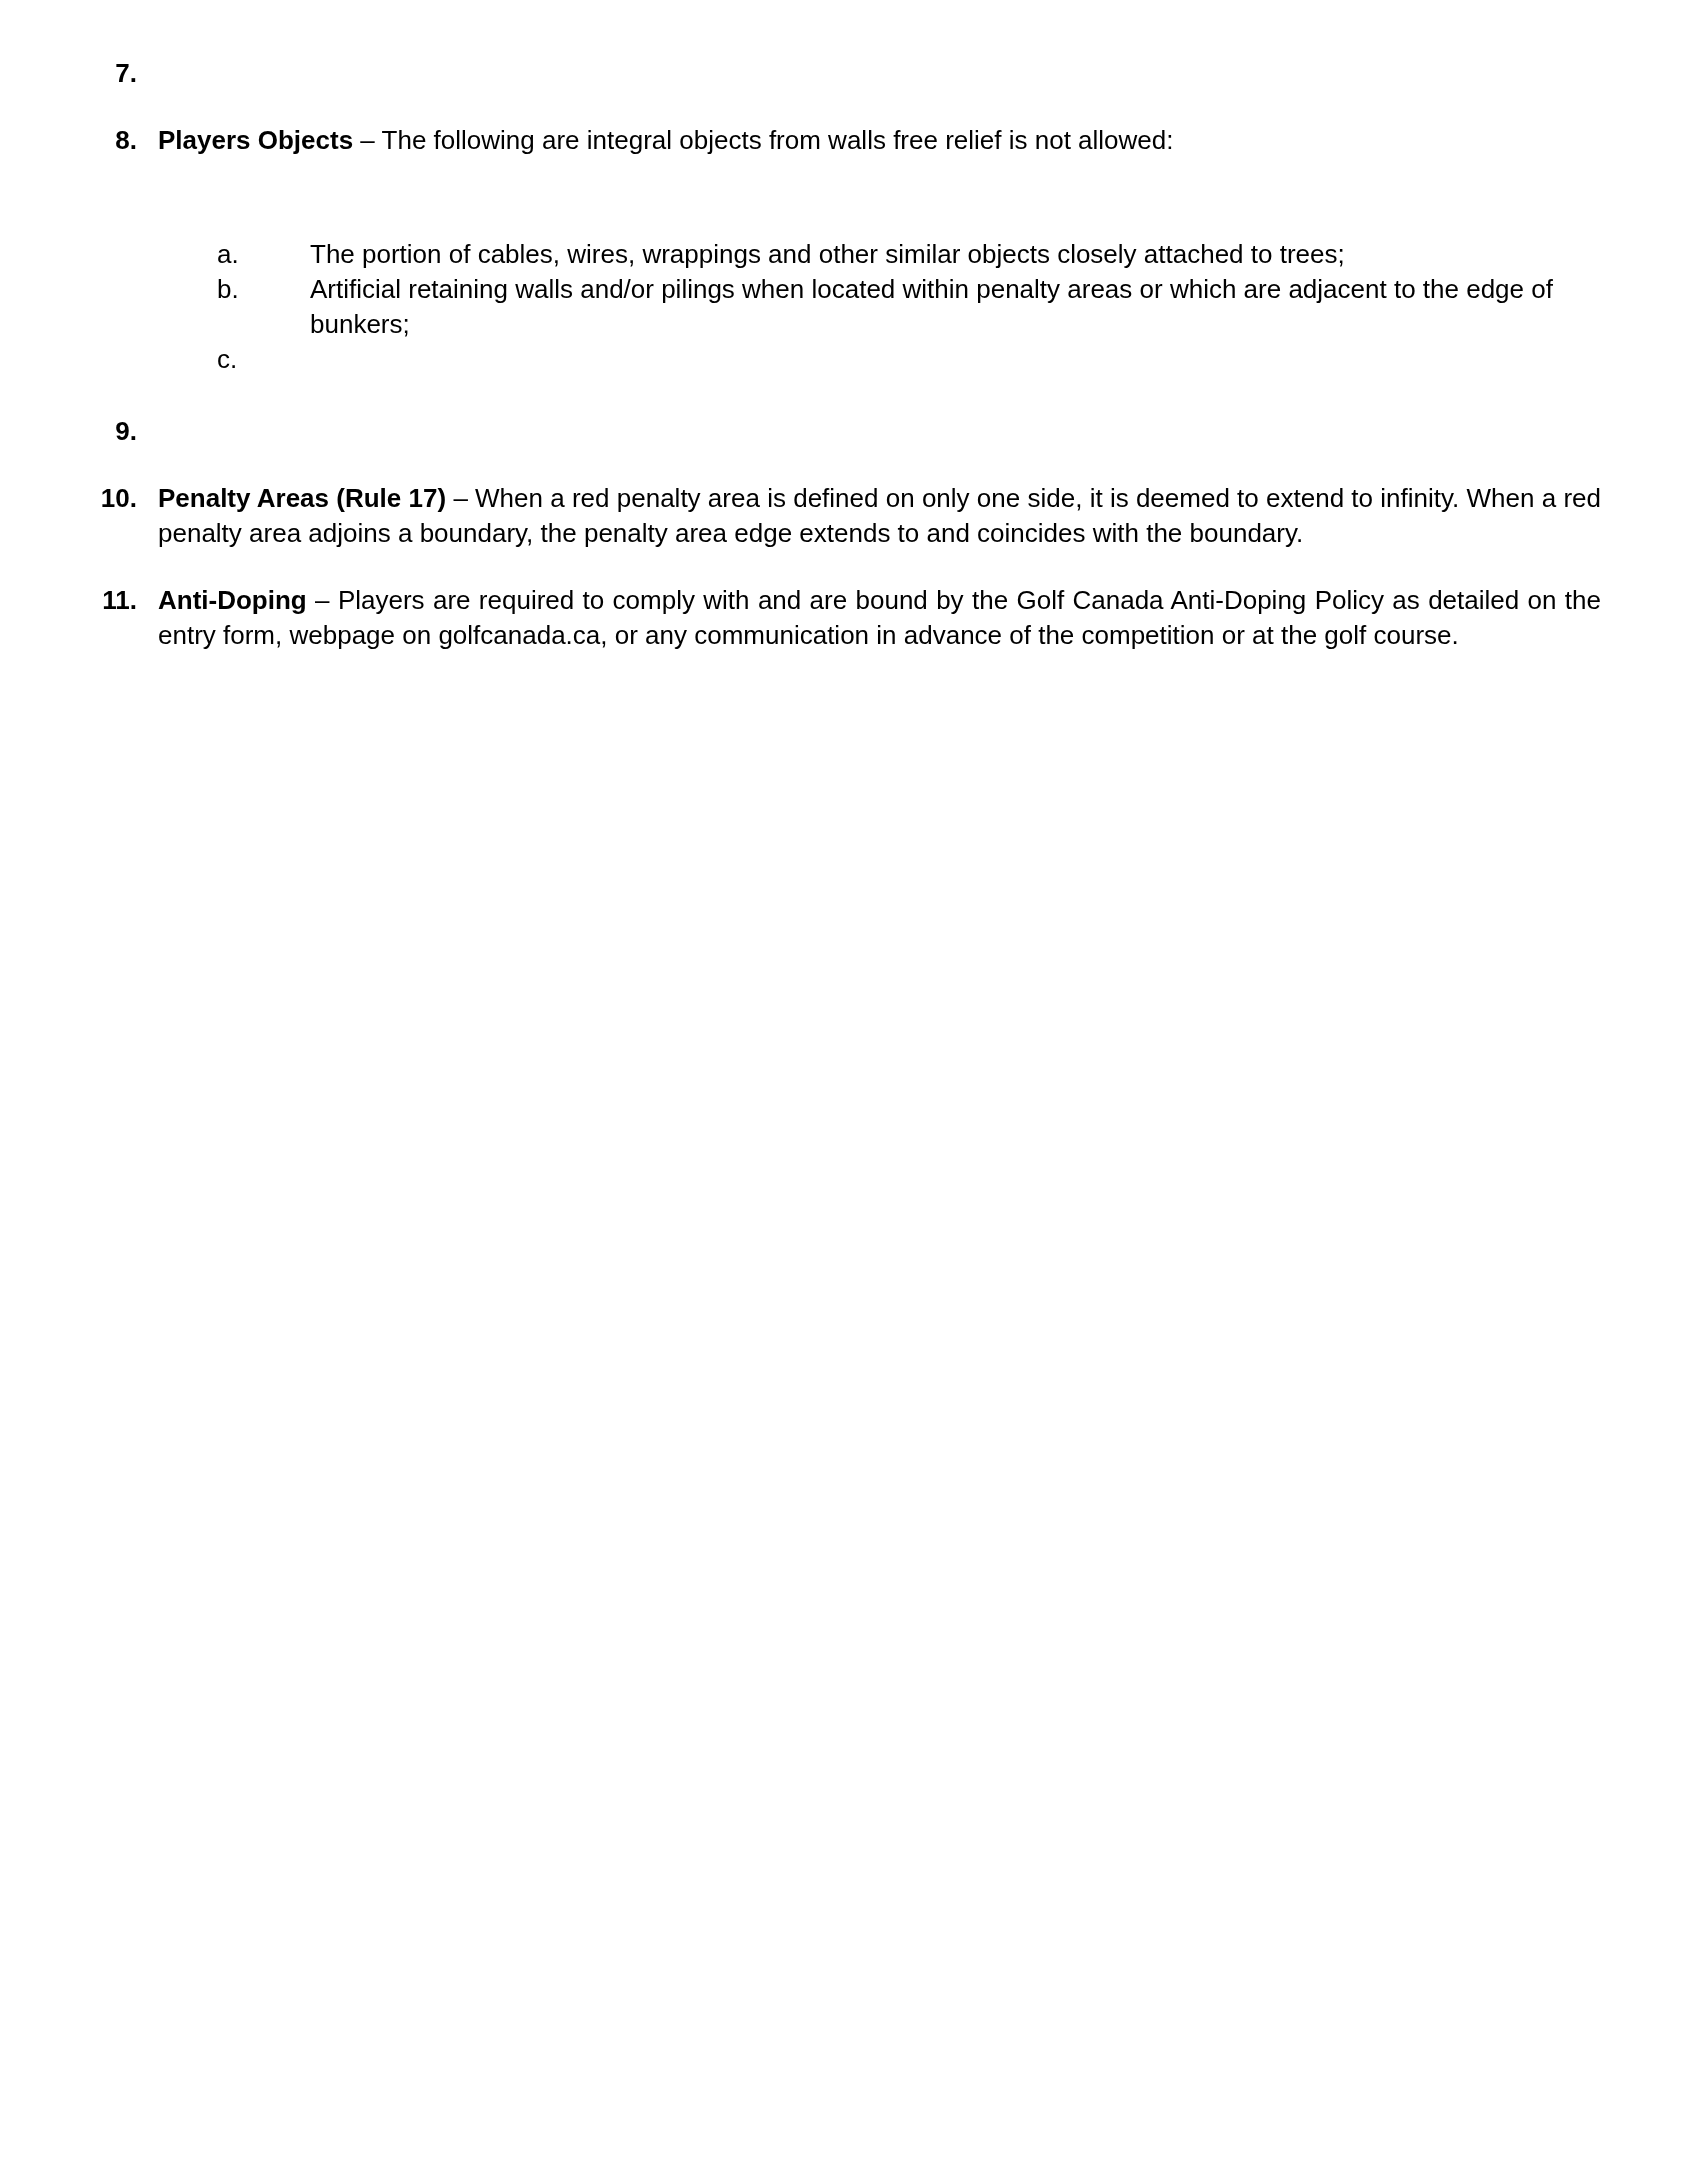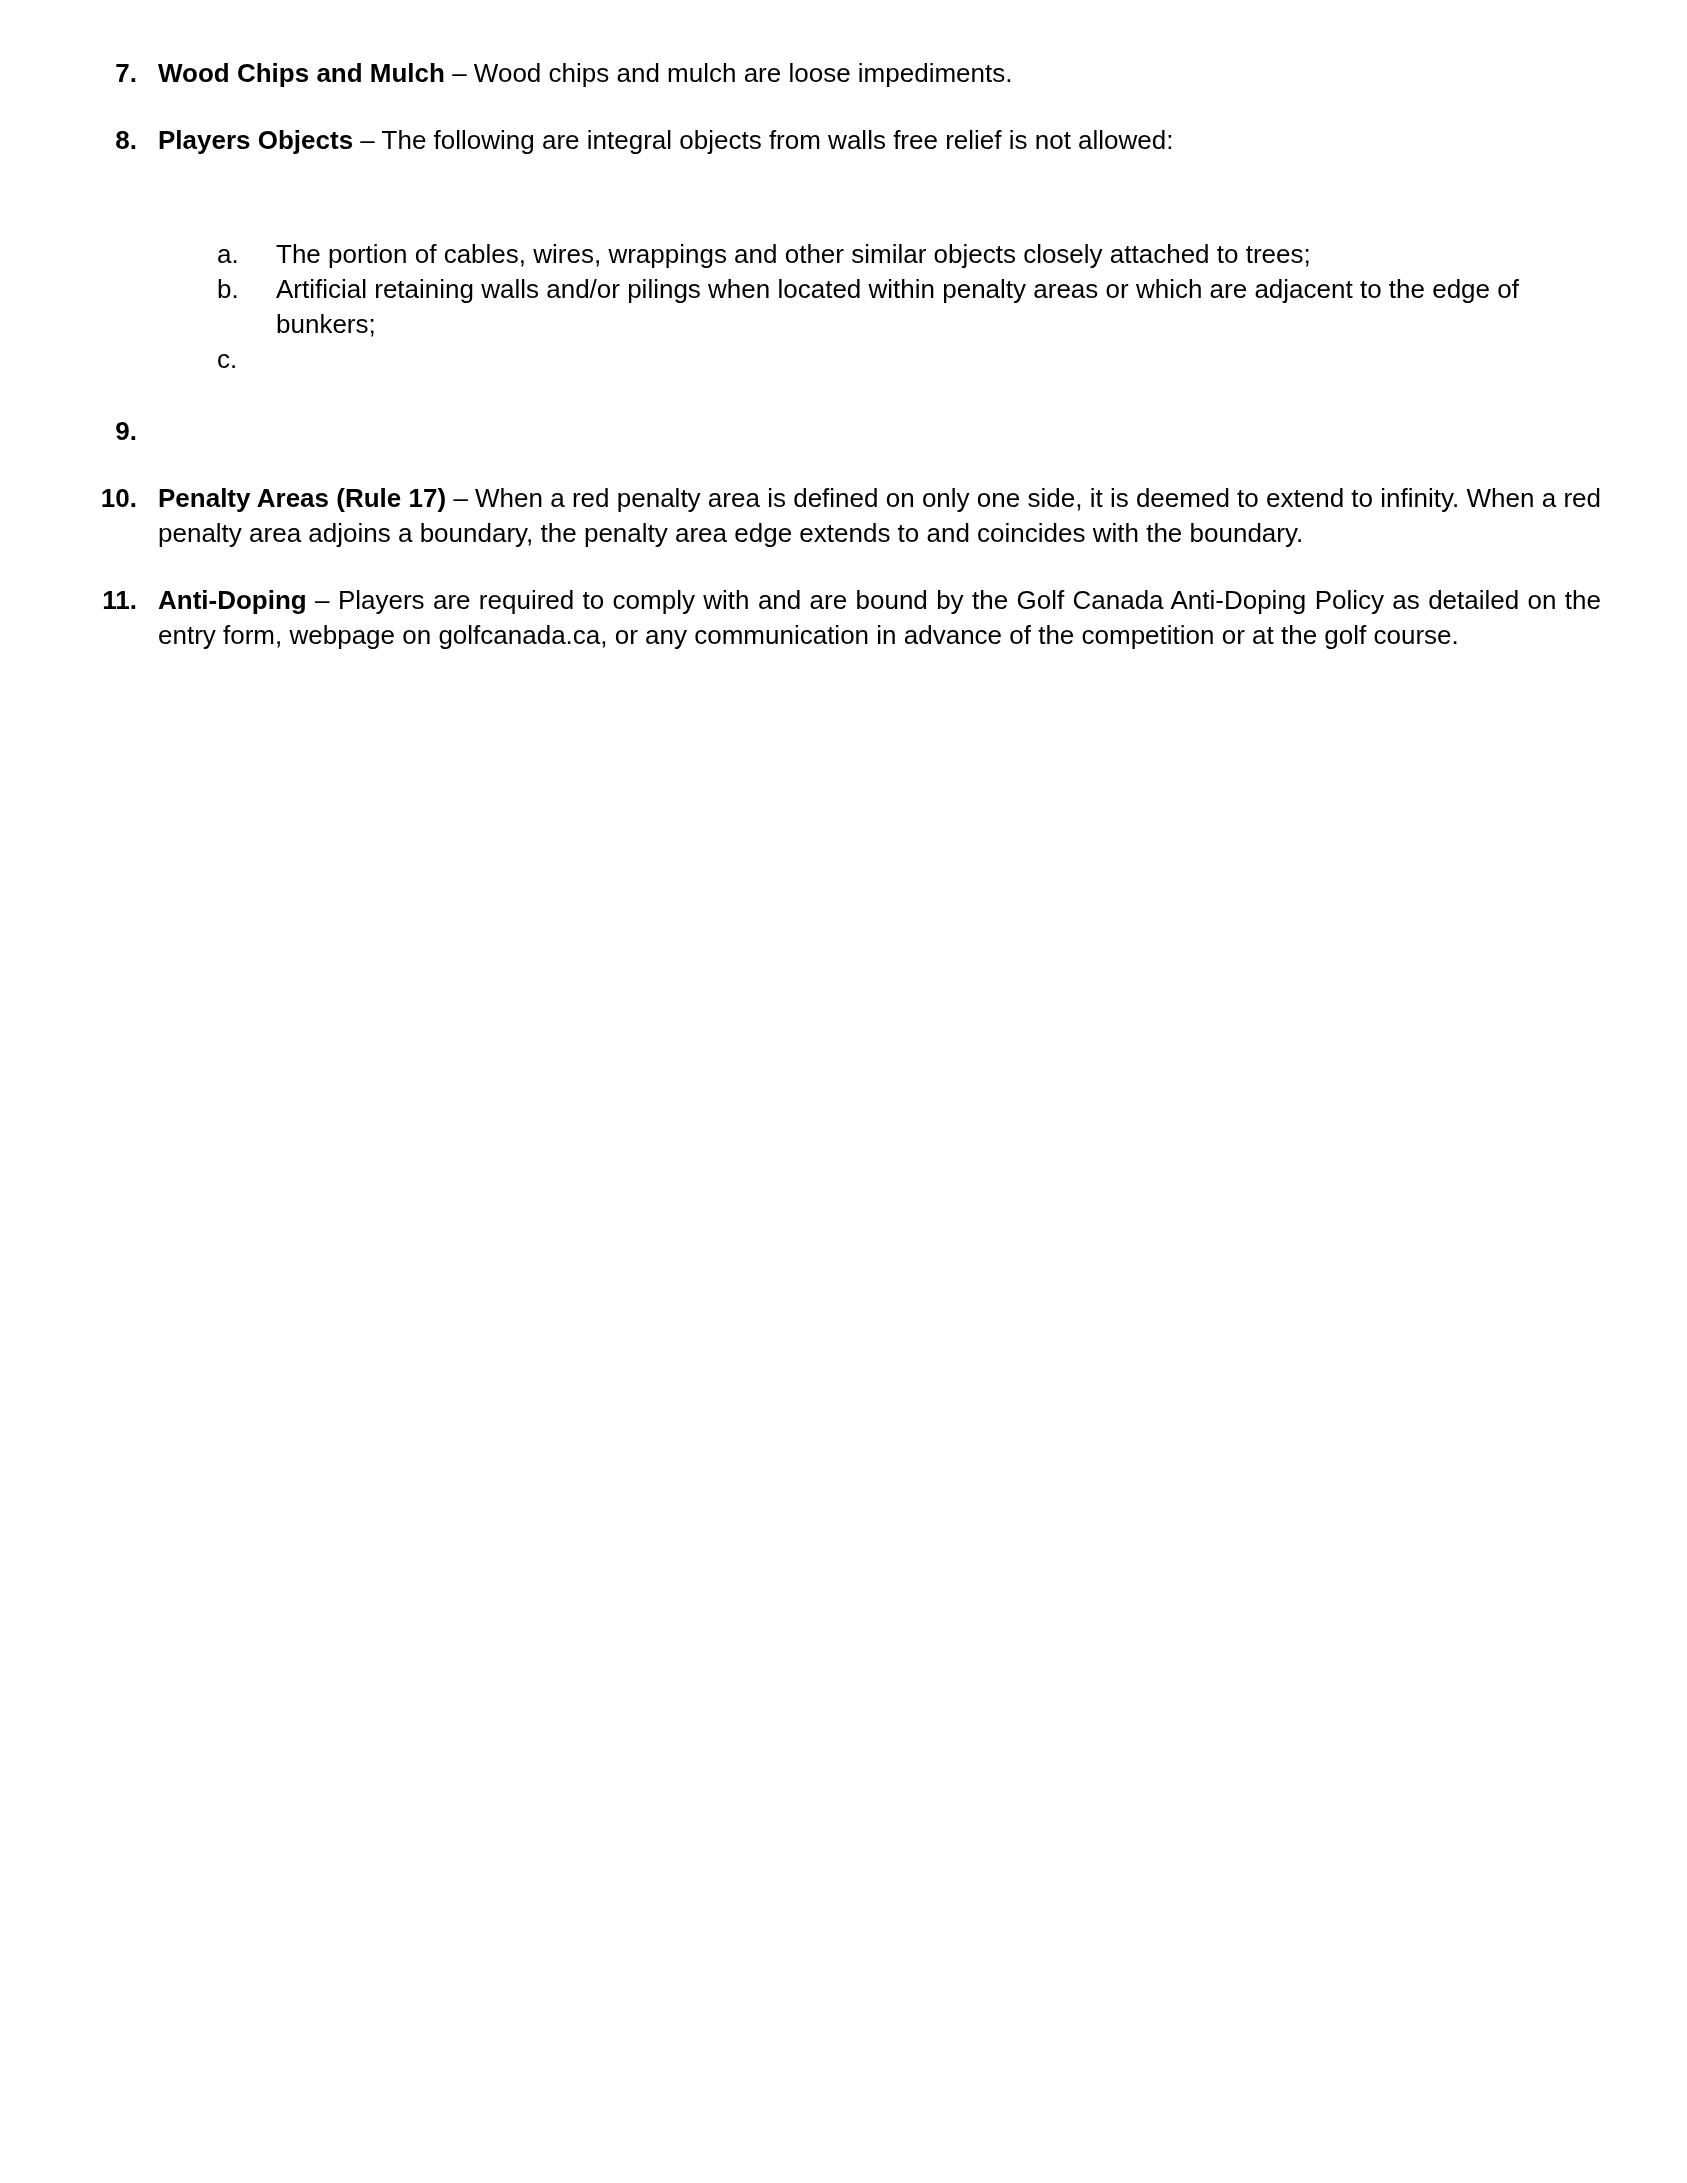--- a/index.html
+++ b/index.html
@@ -46,33 +46,30 @@
   }
   .subitem {
     display: flex;
     padding-left: 217px;
   }
   .letter {
     flex: 0 0 59px;
   }
   .subbody {
     width: 1320px;
+    margin-left: 34px;
   }
 </style>
 </head>
 <body>
 
 <div class="page">
 
   <div class="item">
     <span class="num">7.</span>
-    <div class="body">
-      <span class="label">Wood Chips and Mulch</span>
-      <span>– Wood chips and mulch are loose impediments.</span>
-    </div>
   </div>
 
   <div class="item">
     <span class="num">8.</span>
     <div class="body">
       <span class="label">Players Objects</span>
       <span>– The following are integral objects from walls free relief is not allowed:</span>
     </div>
   </div>
 

